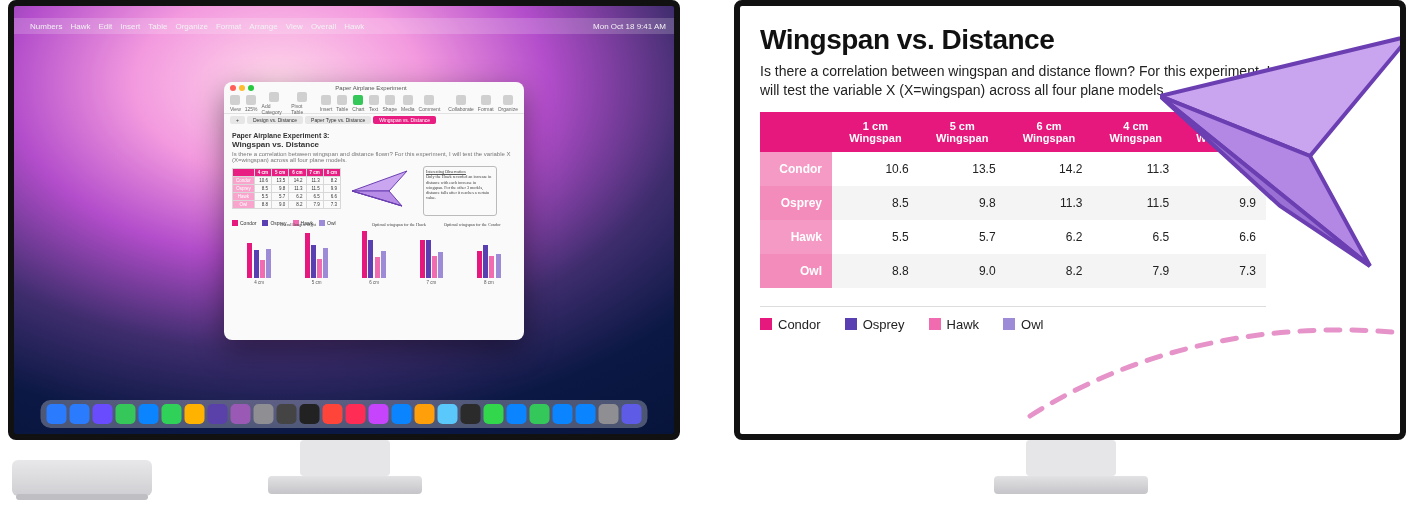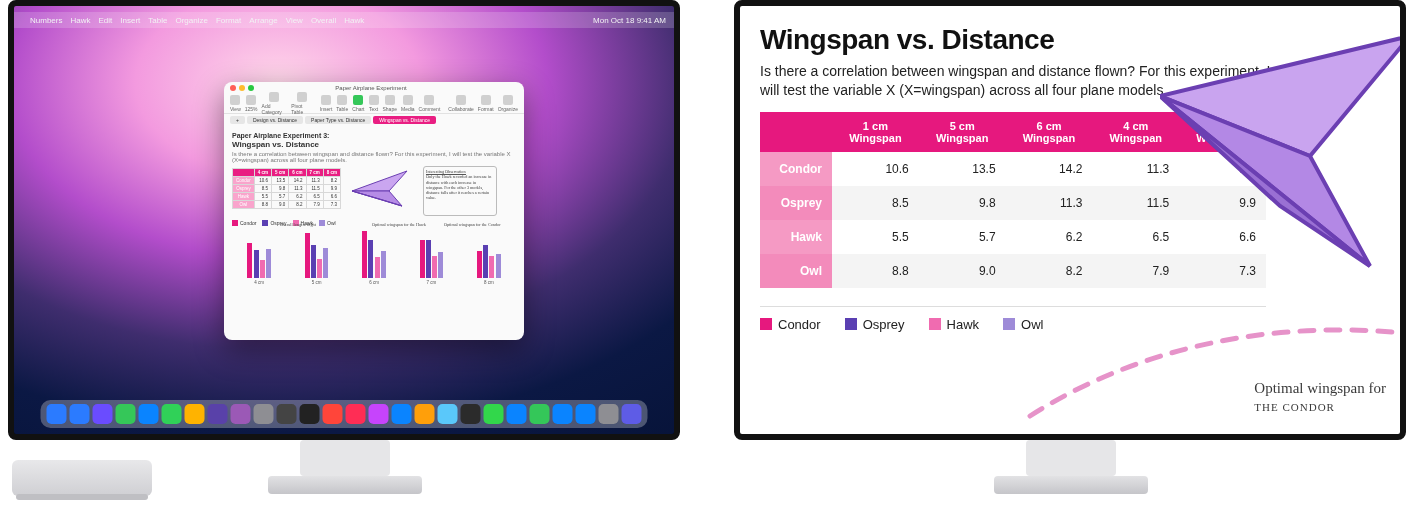--- a/index.html
+++ b/index.html
@@ -53,21 +53,21 @@
   }
 
   
   .desktop {
     width:100%; height:100%;
     background: radial-gradient(120% 120% at 40% 18%,
        #ffd8ea 0%, #f39adf 18%, #b34dcb 34%, #3f2d6e 52%, #0b1844 68%, #041031 100%);
     position:relative;
   }
   .menubar {
-    position:absolute; top:6px; left:0; right:0; height:16px;
+    position:absolute; top:12px; left:0; right:0; height:16px;
     background:rgba(255,255,255,.18);
     display:flex; align-items:center; gap:8px;
     padding:0 8px;
     font-size:8px; color:#f2f2f4;
     backdrop-filter:none;
   }
   .menubar .apple { font-size:9px; }
   .menubar .spacer{flex:1}
   .dock {
     position:absolute; left:50%; bottom:6px; transform:translateX(-50%);
@@ -519,18 +519,14 @@
     <svg class="plane-big" viewBox="0 0 250 280">
       <polygon points="0,60 250,0 150,120" fill="#c9a4ef" stroke="#6b3fb2" stroke-width="4"></polygon>
       <polygon points="0,60 150,120 210,230" fill="#b388e5" stroke="#6b3fb2" stroke-width="4"></polygon>
       <polygon points="0,60 210,230 120,170" fill="#9a70d4" stroke="#6b3fb2" stroke-width="4"></polygon>
     </svg>
 
     <svg class="trail" viewBox="0 0 420 120">
       <path d="M10,110 C120,40 260,10 410,30" fill="none" stroke="#e693c9" stroke-width="5" stroke-dasharray="14 12" stroke-linecap="round"></path>
     </svg>
 
-    <div class="hand-note">
-      <span>Optimal wingspan for</span><br>
-      <span class="small">THE CONDOR</span>
-    </div>
   </div>
 </div>
 
 </body></html>

